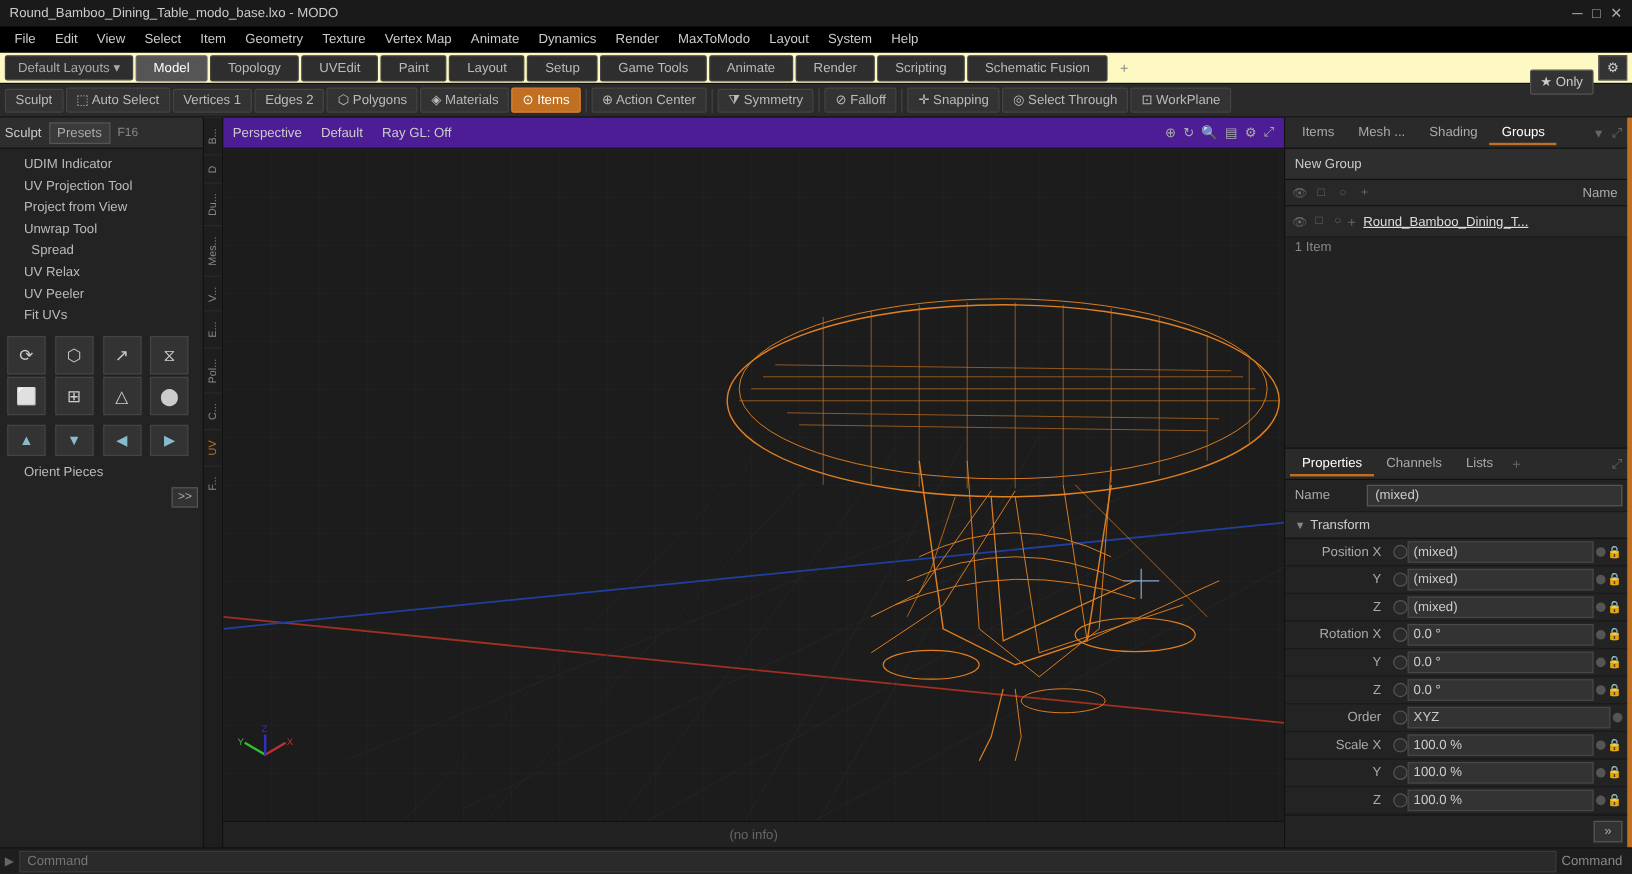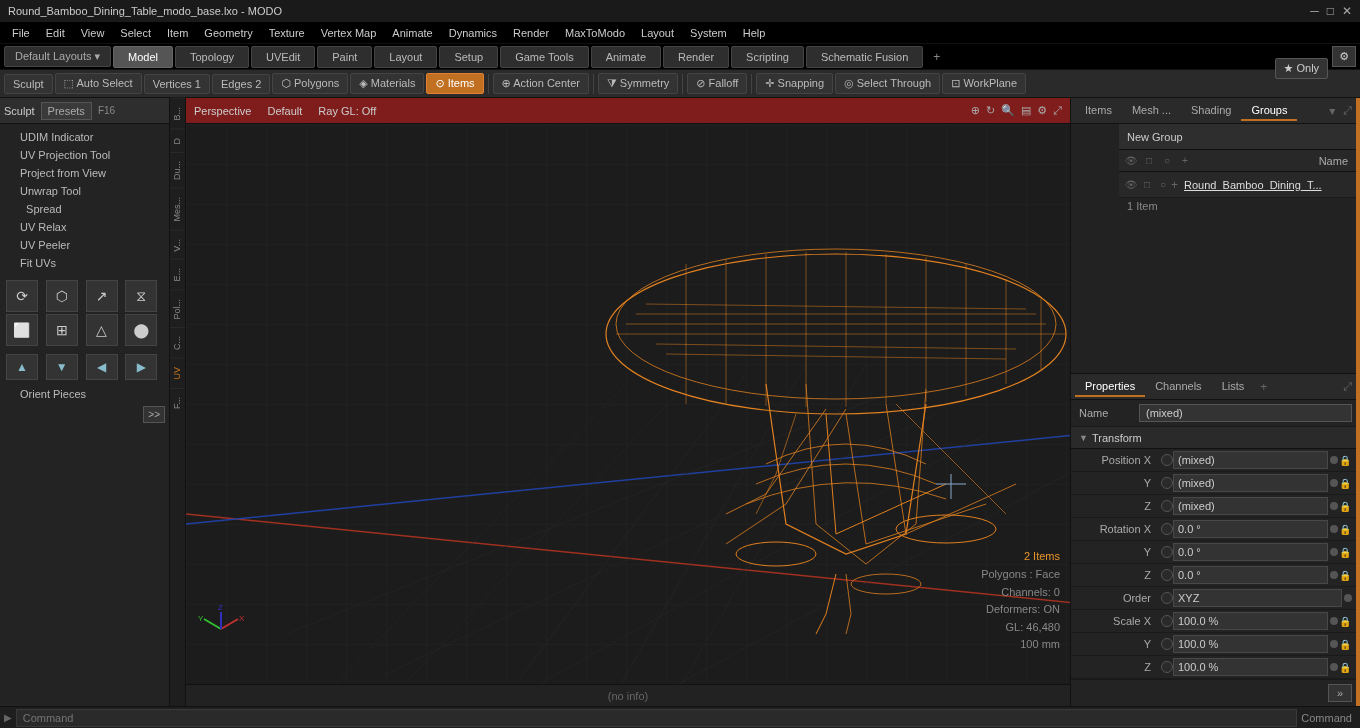--- a/index.html
+++ b/index.html
@@ -8,21 +8,21 @@
     
     #titlebar { height: 22px; background: #1a1a1a; display: flex; align-items: center; justify-content: space-between; padding: 0 8px; }
     #titlebar-controls { display: flex; gap: 8px; }
     #titlebar-controls span { font-size: 12px; color: #aaa; cursor: pointer; }
 
     
     #menubar { height: 22px; background: #000000; display: flex; align-items: center; padding: 0 4px; border-bottom: 1px solid #111; }
     .menu-item { padding: 2px 8px; font-size: 11px; color: #ccc; cursor: pointer; }
 
     
-    #tabsbar { height: 26px; background: #000000; display: flex; align-items: center; padding: 0 4px; border-bottom: 1px solid #111; }
+    #tabsbar { height: 26px; background: #fef9c3; display: flex; align-items: center; padding: 0 4px; border-bottom: 1px solid #111; }
     .layout-btn { padding: 3px 10px; font-size: 11px; color: #aaa; background: #2e2e2e; border: 1px solid #444; margin-right: 2px; cursor: pointer; border-radius: 2px; }
     .tab { padding: 4px 14px; font-size: 11px; color: #bbb; background: #2e2e2e; border: 1px solid #444; margin-right: 2px; cursor: pointer; border-radius: 2px; }
     .tab.active { background: #555; color: #fff; border-color: #666; }
     .tab-plus { padding: 4px 8px; font-size: 12px; color: #888; background: transparent; border: none; cursor: pointer; }
     .tab-right { margin-left: auto; display: flex; align-items: center; gap: 4px; }
     .only-btn { padding: 3px 8px; font-size: 11px; background: #333; border: 1px solid #555; color: #ccc; cursor: pointer; border-radius: 2px; margin-top: 23px; }
     .gear-btn { padding: 3px 6px; font-size: 11px; background: #333; border: 1px solid #555; color: #ccc; cursor: pointer; }
 
     
     #toolbar { height: 28px; background: #2a2a2a; display: flex; align-items: center; padding: 0 4px; gap: 2px; border-bottom: 1px solid #111; }
@@ -54,21 +54,21 @@
 
     .left-bottom-row { display: flex; align-items: center; justify-content: flex-end; padding: 2px 4px; }
     .expand-btn { background: #333; border: 1px solid #555; color: #aaa; font-size: 10px; padding: 2px 4px; cursor: pointer; }
 
     
     #side-vtabs { width: 16px; background: #1e1e1e; display: flex; flex-direction: column; border-right: 1px solid #111; }
     .vtab { writing-mode: vertical-rl; text-orientation: mixed; transform: rotate(180deg); font-size: 9px; color: #888; padding: 8px 2px; cursor: pointer; border-bottom: 1px solid #2a2a2a; white-space: nowrap; }
 
     
     #viewport { flex: 1; background: #1a1a1a; position: relative; overflow: hidden; }
-    #viewport-header { height: 26px; background: #7f1d1d; display: flex; align-items: center; padding: 0 8px; gap: 16px; border-bottom: 1px solid #111; }
+    #viewport-header { height: 26px; background: #4c1d95; display: flex; align-items: center; padding: 0 8px; gap: 16px; border-bottom: 1px solid #111; }
     .vp-label { font-size: 11px; color: #ccc; }
 
     #viewport-canvas { width: 100%; height: calc(100% - 26px - 22px); position: relative; background: #1c1c1c; overflow: hidden; }
 
     
     .grid-svg { position: absolute; top: 0; left: 0; width: 100%; height: 100%; }
 
     #viewport-footer { height: 22px; background: #222; display: flex; align-items: center; justify-content: center; border-top: 1px solid #111; }
     .vp-footer-text { font-size: 11px; color: #666; }
 
@@ -79,21 +79,21 @@
     #gizmo { position: absolute; bottom: 30px; left: 10px; width: 50px; height: 50px; }
 
     
     #right-panel { width: 290px; background: #222; border-left: 1px solid #111; display: flex; flex-direction: column; }
     #right-tabs { height: 26px; background: #2a2a2a; display: flex; align-items: center; padding: 0 4px; border-bottom: 1px solid #111; }
     .right-tab { padding: 3px 10px; font-size: 11px; color: #aaa; cursor: pointer; background: #2a2a2a; border-bottom: 2px solid transparent; }
     .right-tab.active { color: #fff; border-bottom: 2px solid #c07020; }
     .right-tab-more { margin-left: auto; font-size: 12px; color: #666; cursor: pointer; padding: 0 4px; }
     .right-expand { font-size: 11px; color: #666; cursor: pointer; padding: 0 4px; }
 
-    #groups-panel { flex: 1; background: #222; overflow-y: auto; margin-left: 48px; }
+    #groups-panel { flex: 1; background: #222; overflow-y: auto; }
     #new-group-row { height: 26px; background: #2e2e2e; display: flex; align-items: center; padding: 0 8px; border-bottom: 1px solid #111; }
     .new-group-label { font-size: 11px; color: #ccc; }
 
     #groups-cols { height: 22px; background: #282828; display: flex; align-items: center; padding: 0 4px; border-bottom: 1px solid #111; }
     .col-icons { display: flex; gap: 2px; }
     .col-icon { font-size: 10px; color: #666; width: 16px; text-align: center; cursor: pointer; }
     .col-name { font-size: 11px; color: #aaa; margin-left: auto; padding-right: 8px; }
 
     .group-item-row { height: 26px; display: flex; align-items: center; padding: 0 4px; background: #282828; border-bottom: 1px solid #1a1a1a; cursor: pointer; }
     .group-eye { font-size: 10px; color: #666; width: 16px; text-align: center; }
@@ -338,28 +338,20 @@
 
         <path d="M 610 290 L 590 350 L 570 390" fill="none" stroke="#e08020" stroke-width="0.6"></path>
         <path d="M 710 280 L 780 350 L 820 390" fill="none" stroke="#e08020" stroke-width="0.6"></path>
         <path d="M 650 450 L 640 490 L 630 510" fill="none" stroke="#e08020" stroke-width="1.0"></path>
         <path d="M 660 450 L 665 490 L 660 510" fill="none" stroke="#e08020" stroke-width="0.8"></path>
 
         <line x1="750" y1="360" x2="780" y2="360" stroke="#88aacc" stroke-width="1"></line>
         <line x1="765" y1="350" x2="765" y2="375" stroke="#88aacc" stroke-width="1"></line>
       </svg>
 
-      <div id="vp-info">
-        <div><span id="items-count" style="color:#e8962a;">2 Items</span></div>
-        <div>Polygons : Face</div>
-        <div>Channels: 0</div>
-        <div>Deformers: ON</div>
-        <div>GL: 46,480</div>
-        <div>100 mm</div>
-      </div>
 
       <div id="gizmo">
         <svg width="50" height="50" xmlns="http://www.w3.org/2000/svg">
           <line x1="25" y1="25" x2="42" y2="15" stroke="#c03030" stroke-width="2"></line>
           <line x1="25" y1="25" x2="8" y2="15" stroke="#30c030" stroke-width="2"></line>
           <line x1="25" y1="25" x2="25" y2="8" stroke="#3030c0" stroke-width="2"></line>
           <text x="43" y="17" fill="#c03030" font-size="8">X</text>
           <text x="2" y="17" fill="#30c030" font-size="8">Y</text>
           <text x="22" y="6" fill="#3030c0" font-size="8">Z</text>
         </svg>

